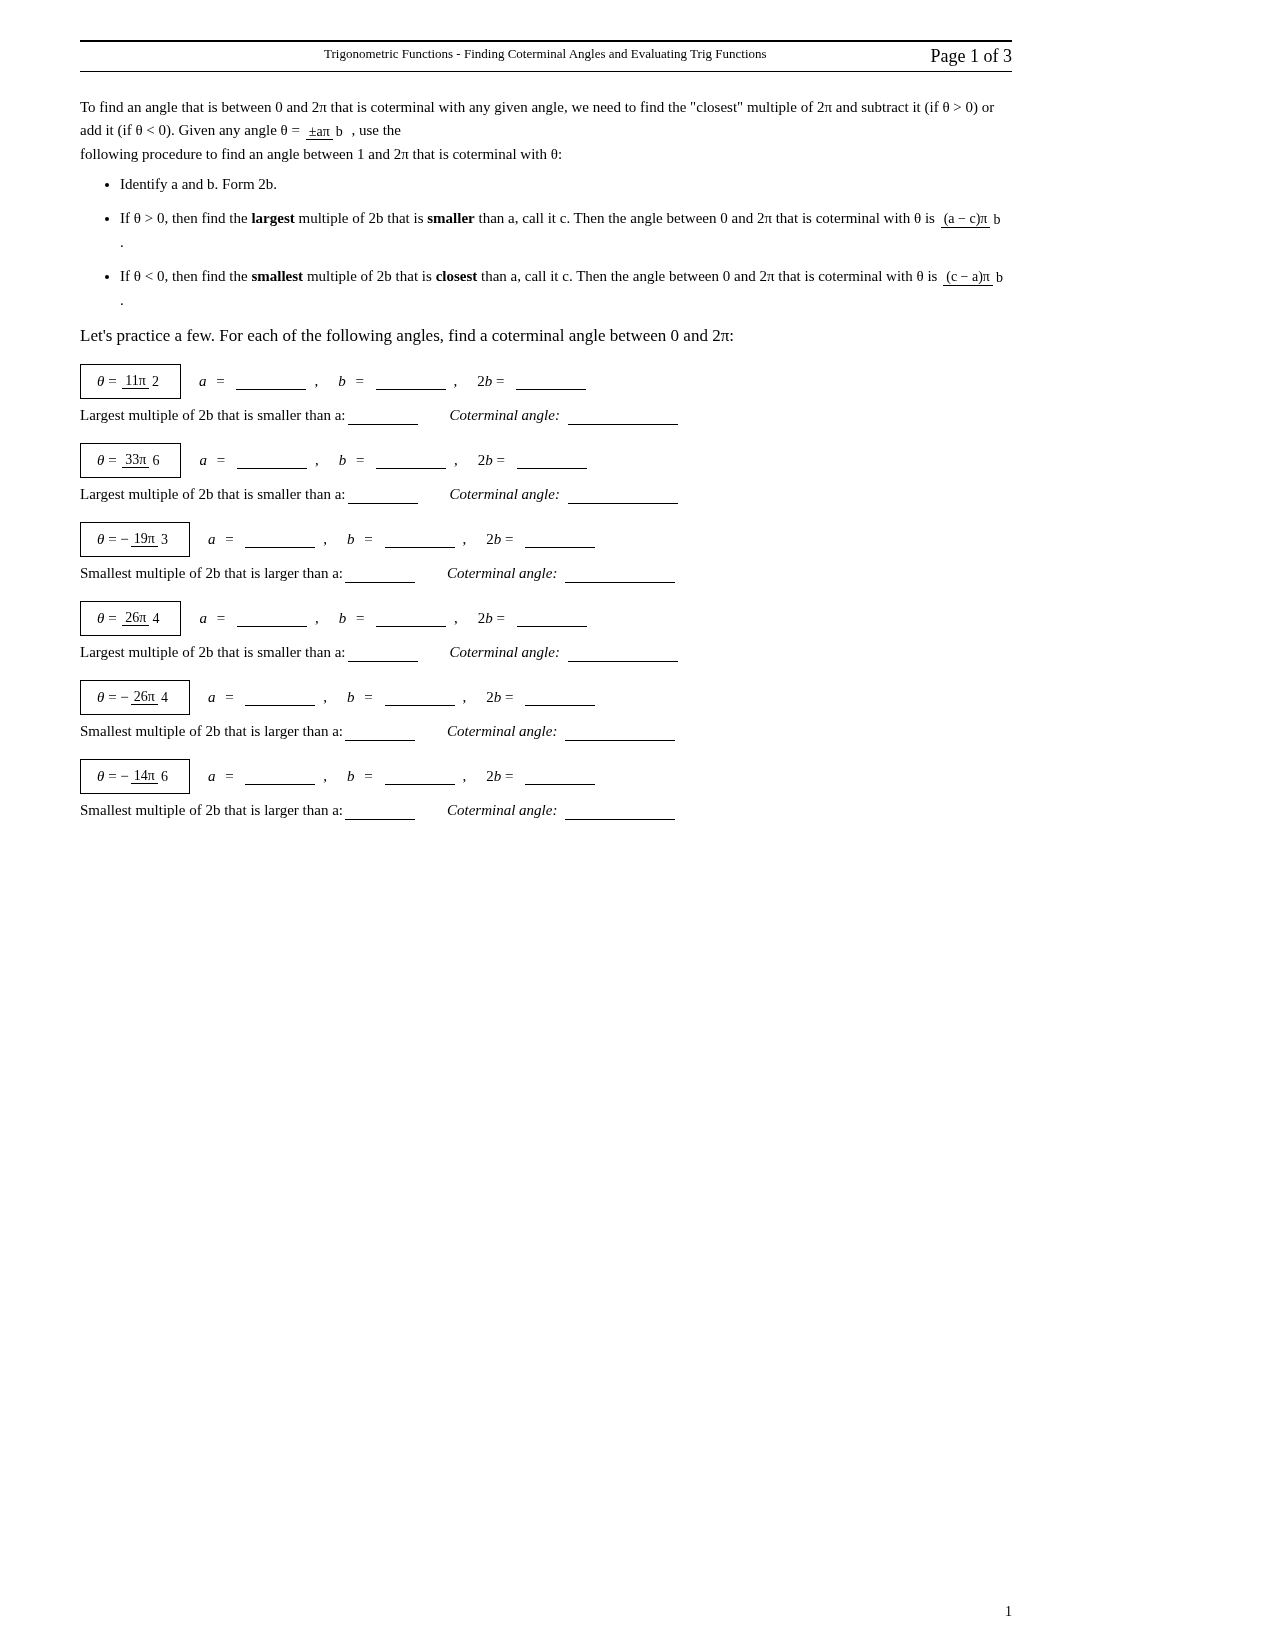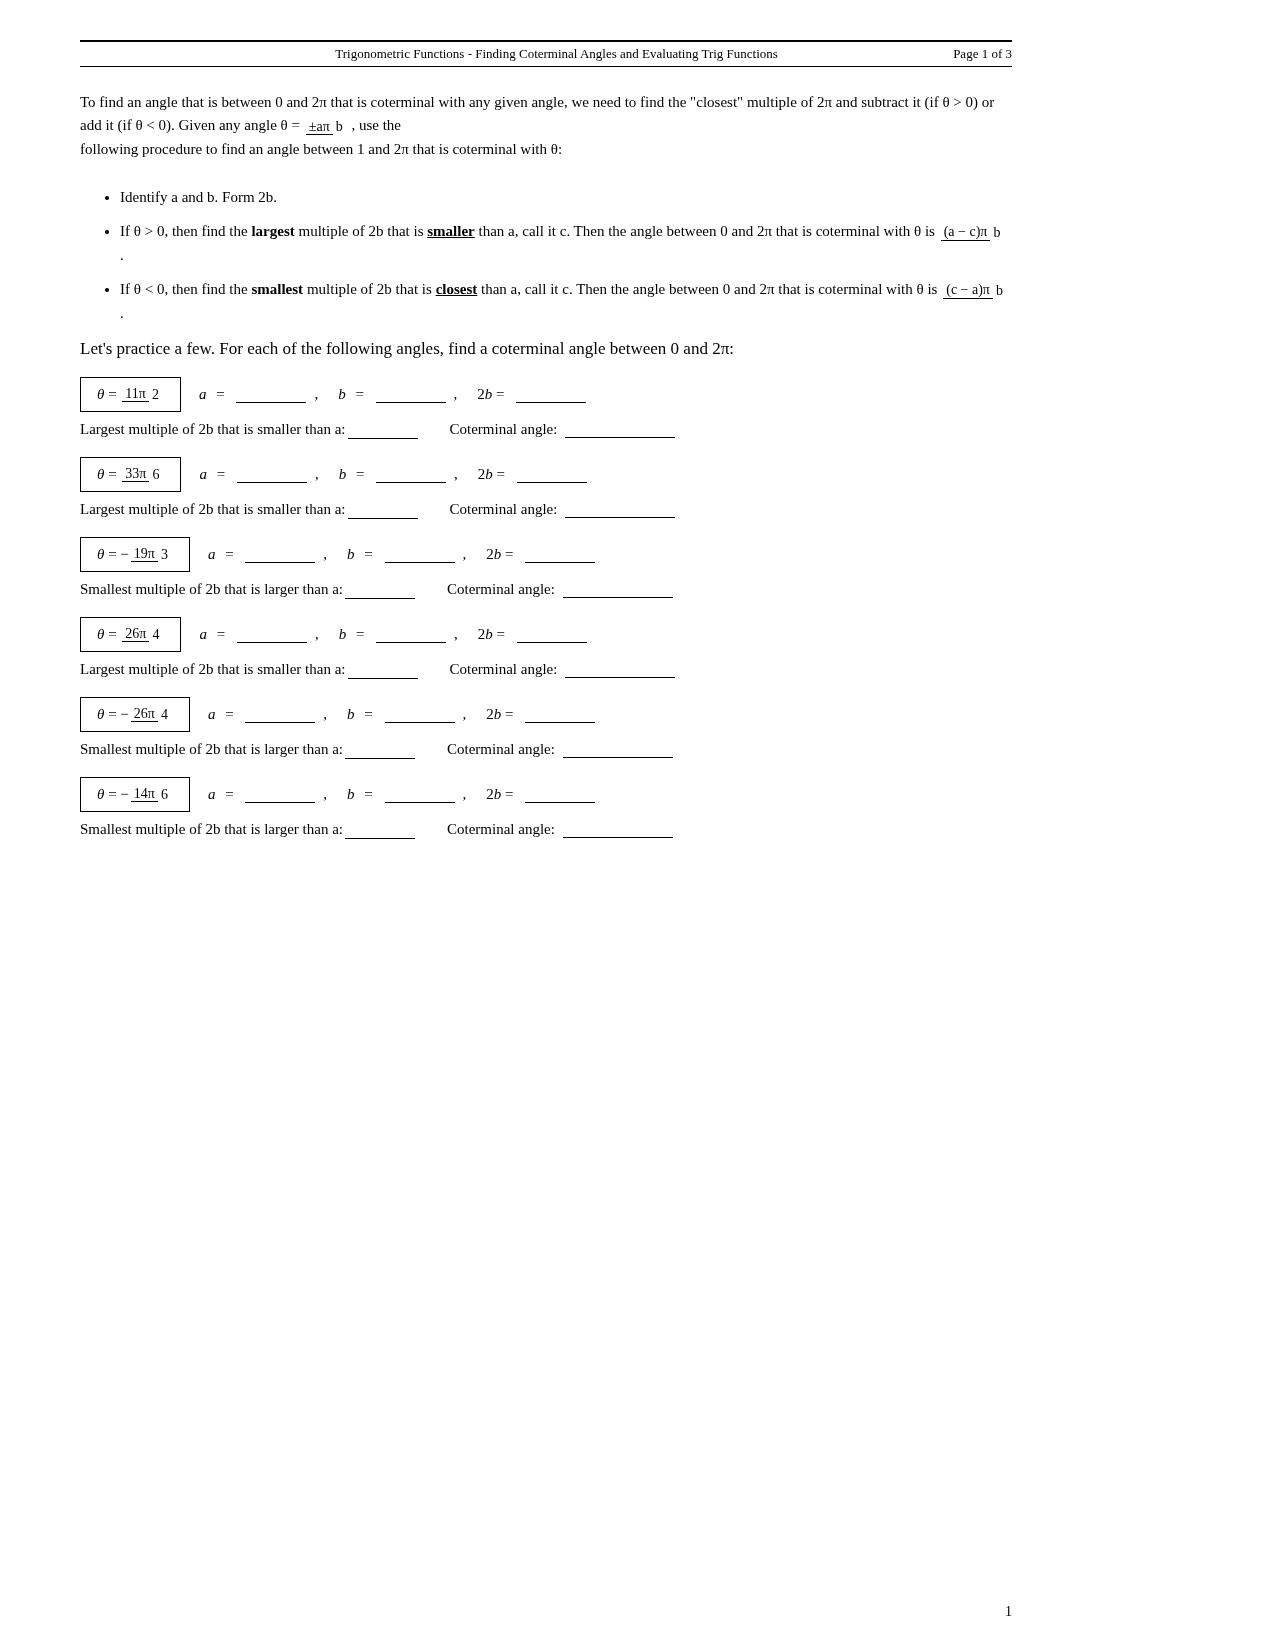--- a/index.html
+++ b/index.html
@@ -26,33 +26,33 @@
       border-bottom: 1px solid #000;
       padding: 4px 0;
       margin-bottom: 24px;
     }
     .header-title {
       font-size: 13px;
       text-align: center;
       flex: 1;
     }
     .header-page {
-      font-size: 13px;
+      font-size: 18px;
       white-space: nowrap;
     }
     .section-title {
       font-weight: bold;
       font-size: 15px;
       margin-bottom: 6px;
       text-decoration: underline;
     }
     .intro-para {
       font-size: 15px;
       line-height: 1.55;
-      margin-bottom: 24px;
+      margin-bottom: 6px;
     }
     .bullet-list {
       margin-left: 40px;
       margin-bottom: 14px;
     }
     .bullet-item {
       margin-bottom: 10px;
       line-height: 1.6;
     }
     .bullet-item::marker {
@@ -109,31 +109,32 @@
       margin-bottom: 10px;
       margin-top: 2px;
     }
     .question-left {
       display: flex;
       align-items: baseline;
       gap: 0;
     }
     .question-right {
       display: flex;
-      align-items: flex-end;
+      align-items: flex-start;
       gap: 6px;
+      font-style: italic;
     }
     .page-num {
       position: absolute;
       bottom: 30px;
       right: 80px;
       font-size: 14px;
     }
     .bold { font-weight: bold; }
-    .underline-text { text-decoration: underline; }
+    .underline-text { }
     .inline-frac {
       display: inline-flex;
       flex-direction: row;
       align-items: center;
       vertical-align: middle;
       margin: 0 2px;
       line-height: 1.1;
     }
     .inline-frac .numer {
       border-bottom: 1.5px solid #000;

